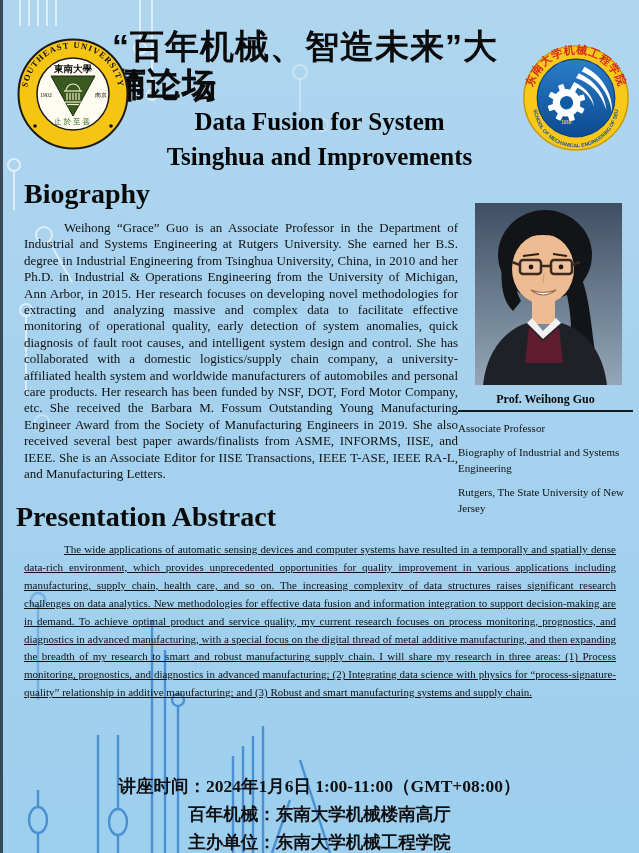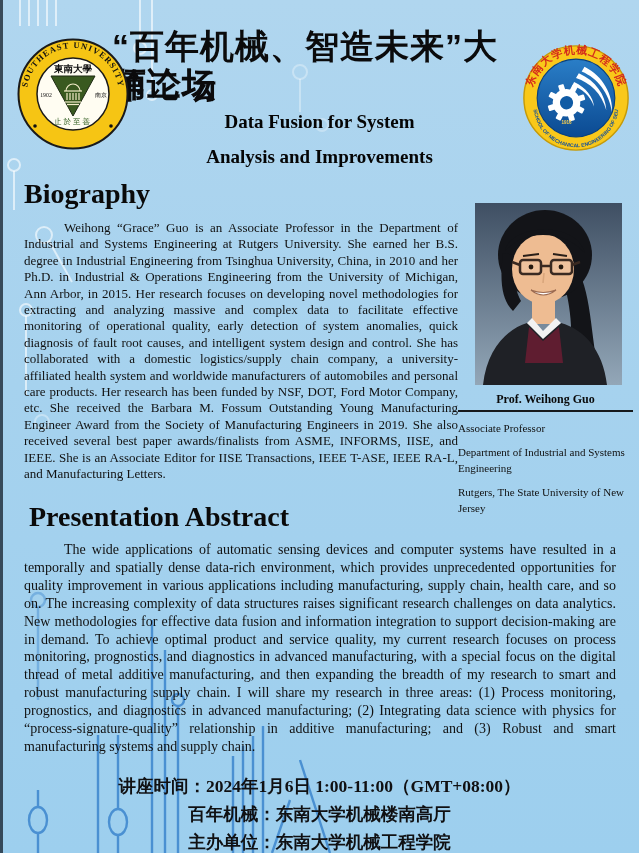--- a/index.html
+++ b/index.html
@@ -19,39 +19,39 @@
   
   .title-cn {
     left: 112px; width: 415px; text-align: left;
     font-family: "Liberation Sans", "DejaVu Sans", sans-serif;
     font-weight: 900; font-size: 34px; line-height: 38px; color: #0b0b0c;
     letter-spacing: 1px;
   }
   .title-en {
     left: 112px; width: 415px; text-align: center;
     font-family: "Liberation Serif", serif;
-    font-weight: 700; font-size: 19px; line-height: 35px; color: #050505;
+    font-weight: 700; font-size: 25px; line-height: 35px; color: #050505;
   }
 
   
   .section-heading {
     font-family: "Liberation Serif", serif;
     font-weight: 700; font-size: 28px; color: #0a0a0a;
   }
 
   
   .bio-body {
     left: 24px; top: 220px; width: 434px;
     font-size: 13px; line-height: 16.4px; color: #111;
     text-align: justify; text-indent: 40px;
   }
   .abs-body {
     left: 24px; top: 541px; width: 592px;
-    font-size: 14px; line-height: 17.9px; color: #111;
-    text-align: justify; text-indent: 40px;
+    font-size: 11px; line-height: 17.9px; color: #111;
+    text-align: justify; text-indent: 40px; text-decoration: underline;
   }
 
   
   .speaker-col { left: 458px; top: 203px; width: 175px; }
   .speaker-photo { display: block; margin-left: 17px; }
   .photo-caption {
     margin-top: 7px; text-align: center;
     font-weight: 700; font-size: 12px; color: #0a0a0a;
   }
   .caption-rule { border: 0; border-top: 2px solid #16191c; margin: 3px 0 8px 0; }
@@ -114,21 +114,21 @@
         <path d="M253,736 V853"></path>
         <path d="M263,726 V853"></path>
       <path d="M300,760 L330,853"></path>
       <path d="M290,800 L272,853"></path>
     </g>
   </svg>
 
   <div class="layer abs title-cn" style="top:27px">“百年机械、智造未来”大师论坛</div>
   <div class="layer abs title-cn" style="top:66px">第二场</div>
   <div class="layer abs title-en" style="top:104px">Data Fusion for System</div>
-  <div class="layer abs title-en" style="top:139px">Analysis and Improvements</div>
+  <div class="layer abs title-en" style="top:139px">Tsinghua and Improvements</div>
 
   <svg class="layer" style="left:17px; top:38px" width="112" height="112" viewBox="0 0 112 112">
     <circle cx="56" cy="56" r="54.5" fill="#f6c514" stroke="#1a1a1a" stroke-width="2"></circle>
     <circle cx="56" cy="56" r="36" fill="#fffdf2" stroke="#1a1a1a" stroke-width="1.5"></circle>
     <defs>
       <path id="seuArc" d="M 10,56 A 46,46 0 0 1 102,56"></path>
     </defs>
     <text font-family="Liberation Serif, serif" font-size="8.5" font-weight="700" fill="#101010" letter-spacing="1.2">
       <textPath href="#seuArc" startOffset="50%" text-anchor="middle">SOUTHEAST UNIVERSITY</textPath>
     </text>
@@ -227,25 +227,25 @@
       <rect x="57" y="95" width="23" height="26" fill="#eebc92"></rect>
 
       <path d="M8,182 C12,146 32,126 52,120 L68,134 L86,120 C108,126 128,146 132,182 Z" fill="#1f2126"></path>
 
       <path d="M54,124 L68,138 L84,124 L88,160 L50,160 Z" fill="#5f1d30"></path>
       <path d="M52,120 L68,136 L86,120 L81,115 L68,128 L57,115 Z" fill="#f2f2f2"></path>
     </svg>
     <div class="photo-caption">Prof. Weihong Guo</div>
     <hr class="caption-rule">
     <div class="speaker-line">Associate Professor</div>
-    <div class="speaker-line">Department of Industrial and Systems Engineering</div>
+    <div class="speaker-line">Biography of Industrial and Systems Engineering</div>
     <div class="speaker-line">Rutgers, The State University of New Jersey</div>
   </div>
 
-  <div class="layer abs section-heading" style="left:29px; top:501px">Presentation Abstract</div>
+  <div class="layer abs section-heading" style="left:16px; top:501px">Presentation Abstract</div>
   <div class="layer abs abs-body">The wide applications of automatic sensing devices and computer systems have resulted in a temporally and spatially dense data-rich environment, which provides unprecedented opportunities for quality improvement in various applications including manufacturing, supply chain, health care, and so on. The increasing complexity of data structures raises significant research challenges on data analytics. New methodologies for effective data fusion and information integration to support decision-making are in demand. To achieve optimal product and service quality, my current research focuses on process monitoring, prognostics, and diagnostics in advanced manufacturing, with a special focus on the digital thread of metal additive manufacturing, and then expanding the breadth of my research to smart and robust manufacturing supply chain. I will share my research in three areas: (1) Process monitoring, prognostics, and diagnostics in advanced manufacturing; (2) Integrating data science with physics for “process-signature-quality” relationship in additive manufacturing; and (3) Robust and smart manufacturing systems and supply chain.</div>
 
   <div class="layer abs footer">
     <div class="footer-line">讲座时间：2024年1月6日 1:00-11:00（GMT+08:00）</div>
     <div class="footer-line">百年机械：东南大学机械楼南高厅</div>
     <div class="footer-line">主办单位：东南大学机械工程学院</div>
   </div>
 
 </div>
 

